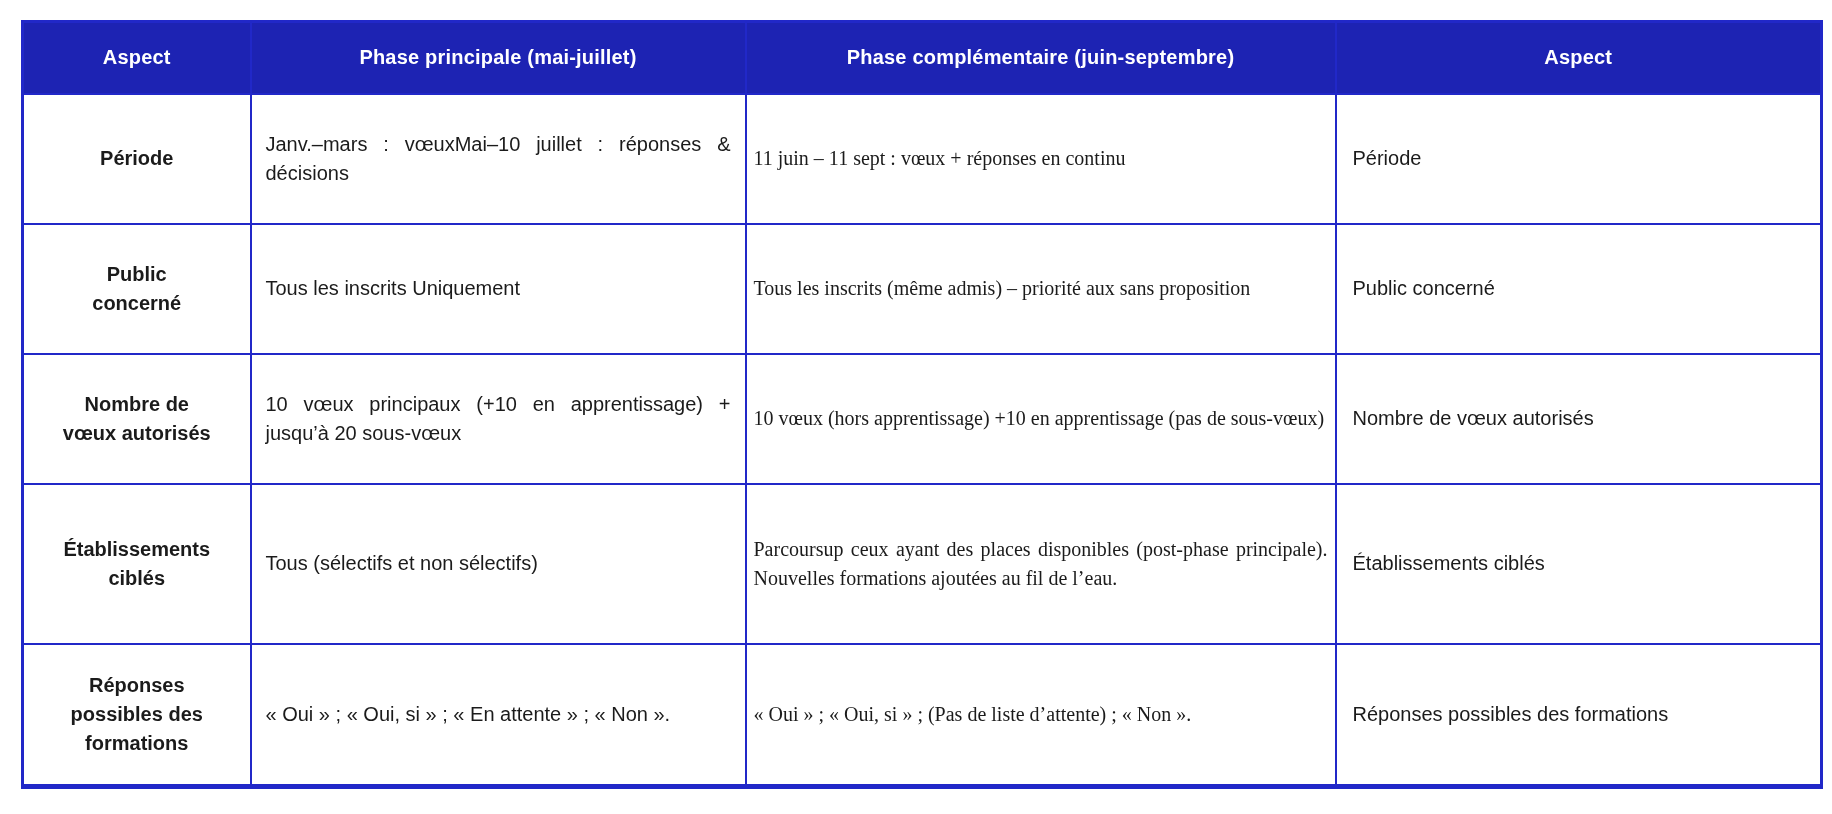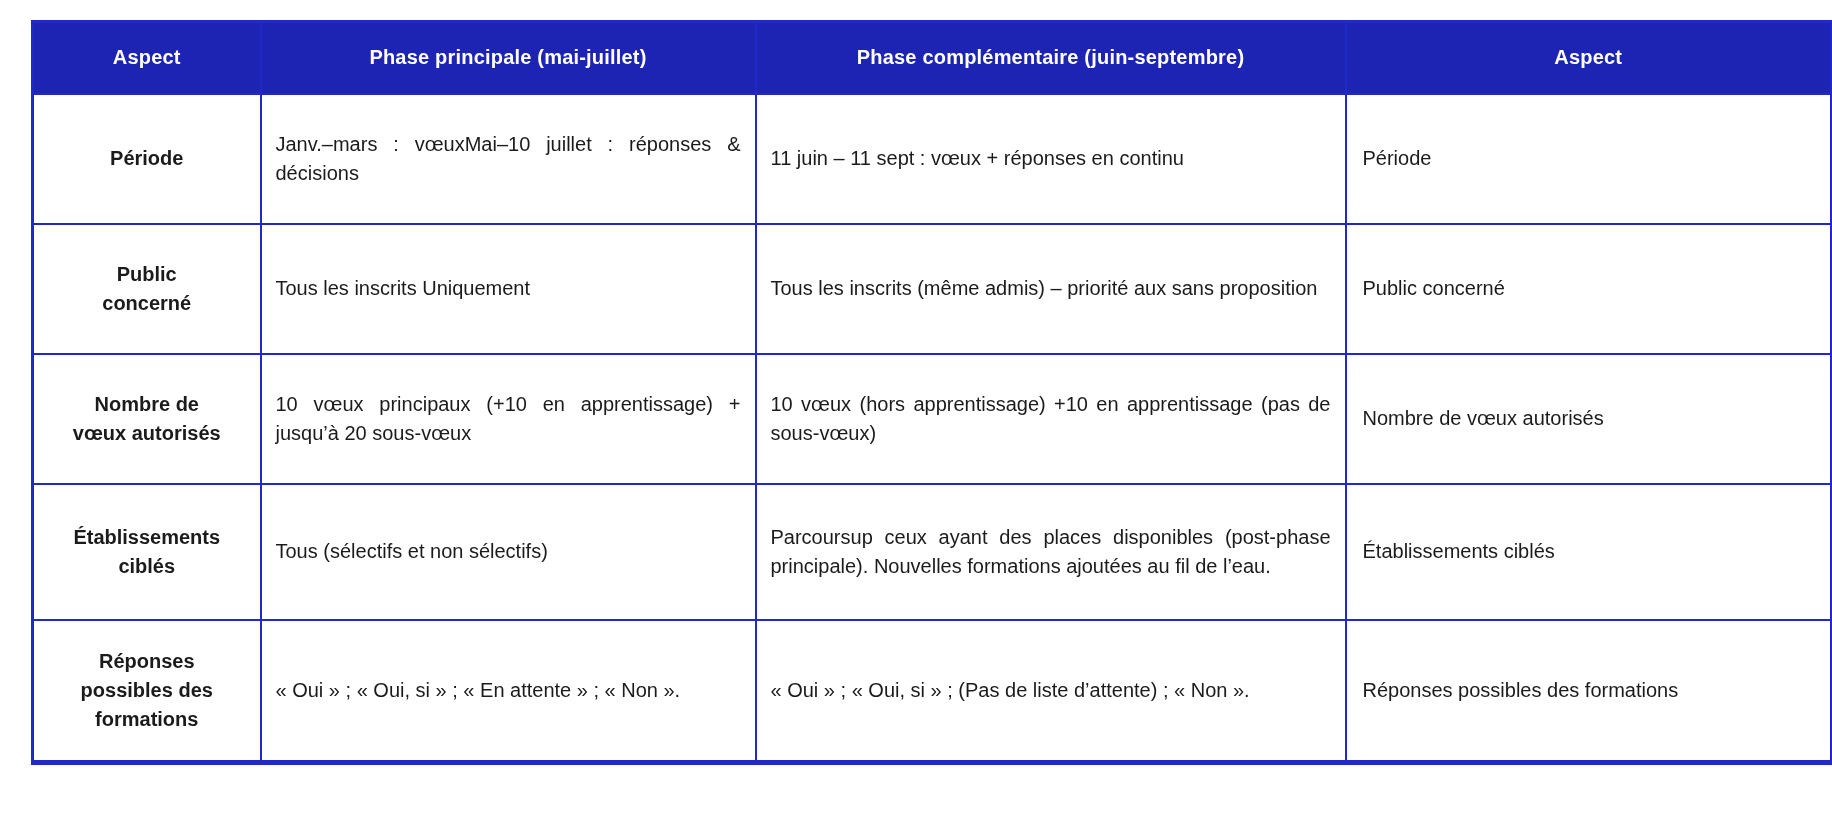--- a/index.html
+++ b/index.html
@@ -12,21 +12,21 @@
   *{box-sizing:border-box;margin:0;padding:0;}
   html,body{
     width:1832px;height:814px;
     background:var(--page-bg);
     font-family:"Liberation Sans","DejaVu Sans",sans-serif;
     color:var(--body-text);
     overflow:hidden;
   }
   .table-wrap{
     position:absolute;
-    left:31px;top:20px;
+    left:21px;top:20px;
     width:1799px;
   }
   table{
     width:100%;
     border-collapse:collapse;
     table-layout:fixed;
     border:3px solid var(--border);
     border-bottom-width:5px;
   }
   col.c-aspect-left{width:228px;}
@@ -53,28 +53,29 @@
     text-align:center;
     white-space:pre-line;
     padding:6px 14px;
   }
   td.phase-main{
     text-align:justify;
     padding:12px 14px;
   }
   td.phase-comp{
     text-align:justify;
-    padding:6px 14px;
+    padding:6px 7px;
+    font-family:Liberation Serif, serif;
   }
   td.aspect-right{
     text-align:left;
     padding:6px 16px;
   }
   tr.r-1,tr.r-2,tr.r-3,tr.r-4{height:130px;}
-  tr.r-5{height:136px;}
+  tr.r-5{height:160px;}
   tr.r-6{height:143px;}
 </style>
 </head>
 <body>
 
 <div class="table-wrap">
   <table>
     <colgroup>
       <col class="c-aspect-left">
         <col class="c-main">

